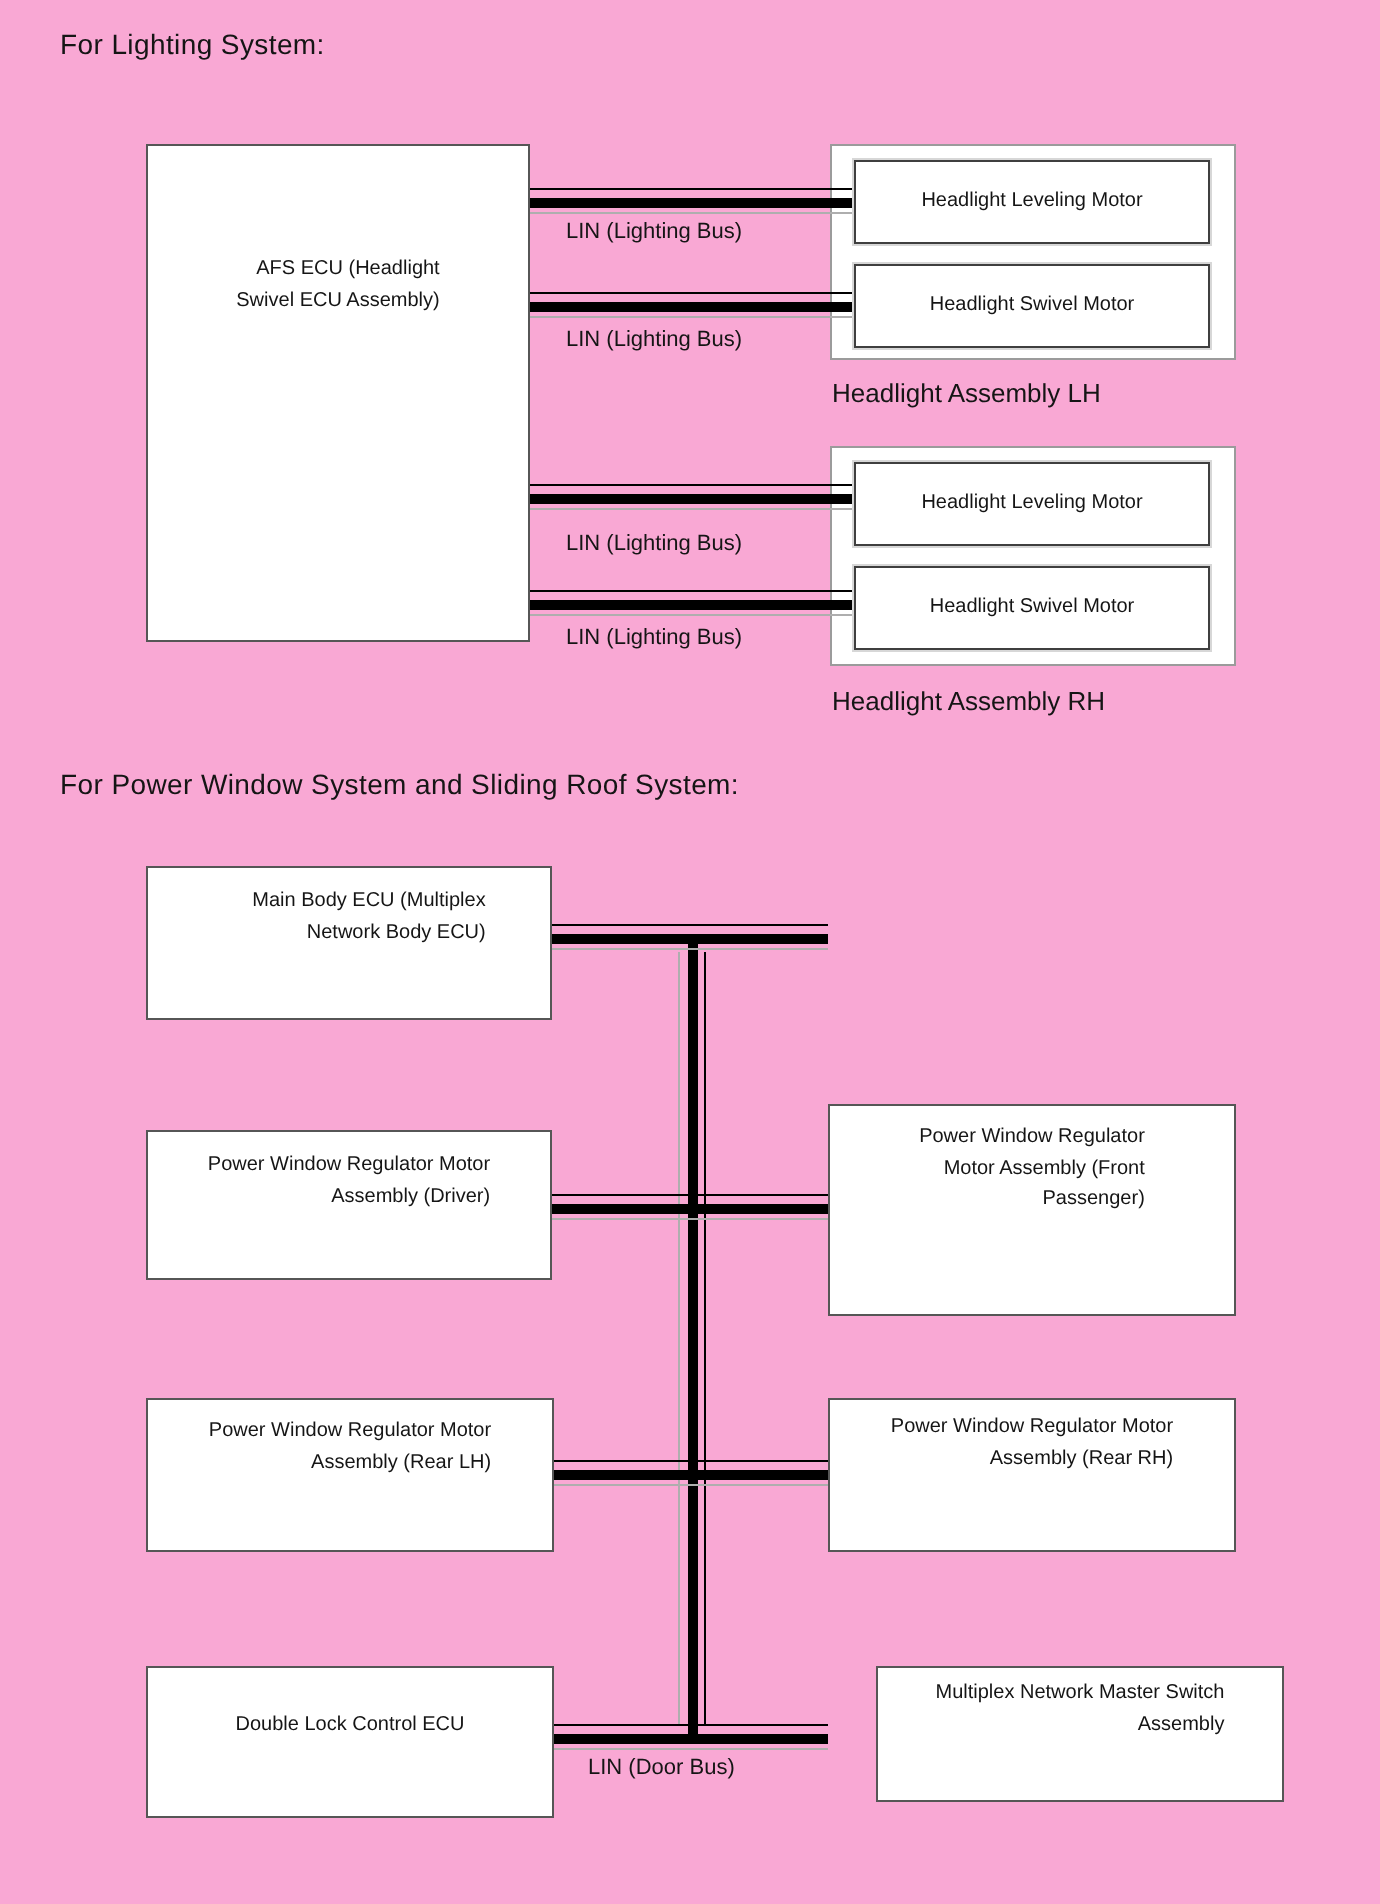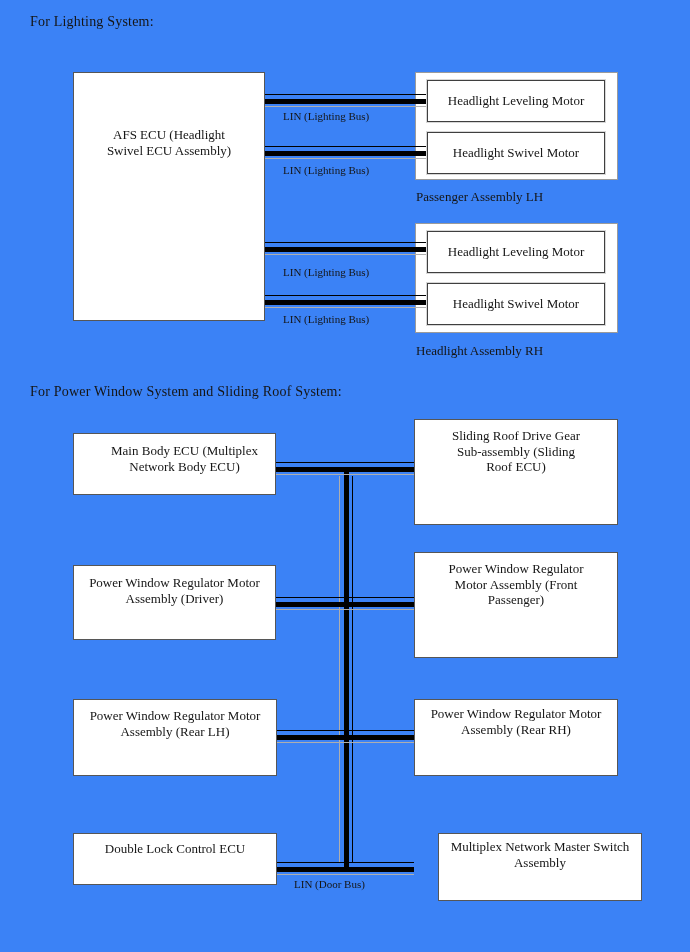--- a/index.html
+++ b/index.html
@@ -1,26 +1,26 @@
 <!DOCTYPE html>
 <html><head>
 <meta charset="utf-8">
 <style>
   html,body { margin:0; padding:0; background:#ffffff; }
   .stage {
-    position:relative; width:690px; height:952px; background:#3b82f6;
-    font-family:Liberation Serif, serif; color:#151515; overflow:hidden;
+    position:relative; width:690px; height:952px; background:#f9a8d4;
+    font-family:Liberation Sans, sans-serif; color:#151515; overflow:hidden;
   }
   .title { position:absolute; font-size:14px; letter-spacing:0.2px; white-space:nowrap; }
 
   .bx {
     position:absolute; box-sizing:border-box; background:#ffffff;
     border:1px solid #565656; display:flex; justify-content:center; align-items:flex-start;
   }
-  .bx .t { font-size:13px; line-height:15.5px; white-space:pre-line; text-align:center; }
+  .bx .t { font-size:10px; line-height:15.5px; white-space:pre-line; text-align:right; }
   .bx.vcenter { align-items:center; }
   .bx.inner { border:1px solid #3f3f3f; box-shadow:0 0 0 1px #d7d7d7; }
 
   .outer {
     position:absolute; box-sizing:border-box; background:#ffffff;
     border:1px solid #9b9b9b;
   }
 
   .caption { position:absolute; font-size:13px; white-space:nowrap; }
   .buslabel { position:absolute; font-size:11px; white-space:nowrap; }
@@ -77,21 +77,21 @@
   <div class="buslabel" style="left:283px; top:164px;">LIN (Lighting Bus)</div>
   <div class="buslabel" style="left:283px; top:266px;">LIN (Lighting Bus)</div>
   <div class="buslabel" style="left:283px; top:313px;">LIN (Lighting Bus)</div>
 
   <div class="bx inner vcenter" style="left:427px; top:80px; width:178px; height:42px;">
     <div class="t">Headlight Leveling Motor</div>
   </div>
   <div class="bx inner vcenter" style="left:427px; top:132px; width:178px; height:42px;">
     <div class="t">Headlight Swivel Motor</div>
   </div>
-  <div class="caption" style="left:416px; top:189px;">Passenger Assembly LH</div>
+  <div class="caption" style="left:416px; top:189px;">Headlight Assembly LH</div>
 
   <div class="bx inner vcenter" style="left:427px; top:231px; width:178px; height:42px;">
     <div class="t">Headlight Leveling Motor</div>
   </div>
   <div class="bx inner vcenter" style="left:427px; top:283px; width:178px; height:42px;">
     <div class="t">Headlight Swivel Motor</div>
   </div>
   <div class="caption" style="left:416px; top:343px;">Headlight Assembly RH</div>
 
   <div class="title" style="left:30px; top:384px;">For Power Window System and Sliding Roof System:</div>
@@ -118,41 +118,36 @@
       <div class="hl3"></div>
   </div>
   <div class="hbus" style="left:276px; top:862px; width:138px;">
     <div class="hl1"></div>
       <div class="hl2"></div>
       <div class="hl3"></div>
   </div>
 
   <div class="buslabel" style="left:294px; top:878px;">LIN (Door Bus)</div>
 
-  <div class="bx" style="left:73px; top:433px; width:203px; height:62px; padding-top:9px;padding-left:20px;">
+  <div class="bx" style="left:73px; top:433px; width:203px; height:77px; padding-top:9px;padding-left:20px;">
     <div class="t">Main Body ECU (Multiplex
 Network Body ECU)</div>
   </div>
   <div class="bx" style="left:73px; top:565px; width:203px; height:75px; padding-top:9px;">
     <div class="t">Power Window Regulator Motor
 Assembly (Driver)</div>
   </div>
   <div class="bx" style="left:73px; top:699px; width:204px; height:77px; padding-top:8px;">
     <div class="t">Power Window Regulator Motor
 Assembly (Rear LH)</div>
   </div>
-  <div class="bx" style="left:73px; top:833px; width:204px; height:52px; padding-top:7px;">
+  <div class="bx" style="left:73px; top:833px; width:204px; height:76px; padding-top:21px;">
     <div class="t">Double Lock Control ECU</div>
   </div>
 
-  <div class="bx" style="left:414px; top:419px; width:204px; height:106px; padding-top:8px;">
-    <div class="t">Sliding Roof Drive Gear
-Sub-assembly (Sliding
-Roof ECU)</div>
-  </div>
   <div class="bx" style="left:414px; top:552px; width:204px; height:106px; padding-top:8px;">
     <div class="t">Power Window Regulator
 Motor Assembly (Front
 Passenger)</div>
   </div>
   <div class="bx" style="left:414px; top:699px; width:204px; height:77px; padding-top:6px;">
     <div class="t">Power Window Regulator Motor
 Assembly (Rear RH)</div>
   </div>
   <div class="bx" style="left:414px; top:833px; width:204px; height:68px; padding-top:5px;margin-left:24px;">

